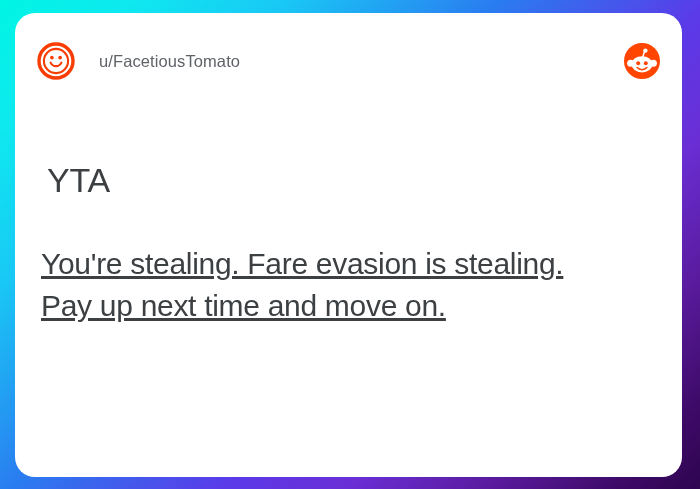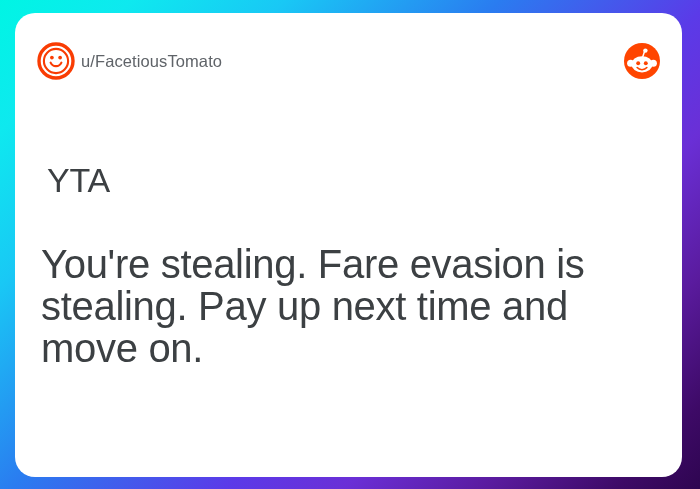--- a/index.html
+++ b/index.html
@@ -53,21 +53,21 @@
     height: 96px;
     display: flex;
     align-items: center;
     padding: 0 22px 0 22px;
     box-sizing: border-box;
   }
 
   .author-block {
     display: flex;
     align-items: center;
-    gap: 6px;
+    gap: 24px;
     flex: 1 1 auto;
     min-width: 0;
   }
 
   .avatar {
     width: 38px;
     height: 38px;
     flex: 0 0 38px;
     display: block;
   }
@@ -100,26 +100,27 @@
 
   .verdict {
     font-size: 34px;
     line-height: 42px;
     color: #3c4043;
     letter-spacing: -0.2px;
     margin: 6px;
   }
 
   .comment-text {
-    font-size: 40px;
+    font-size: 30px;
     line-height: 42px;
     color: #3c4043;
     letter-spacing: -0.3px;
     margin: 42px 0 0 0;
     max-width: 580px;
+    text-decoration: underline;
   }
 </style>
 </head>
 <body>
 
 <div id="stage">
 
   <div id="card">
 
     <div class="card-header">

